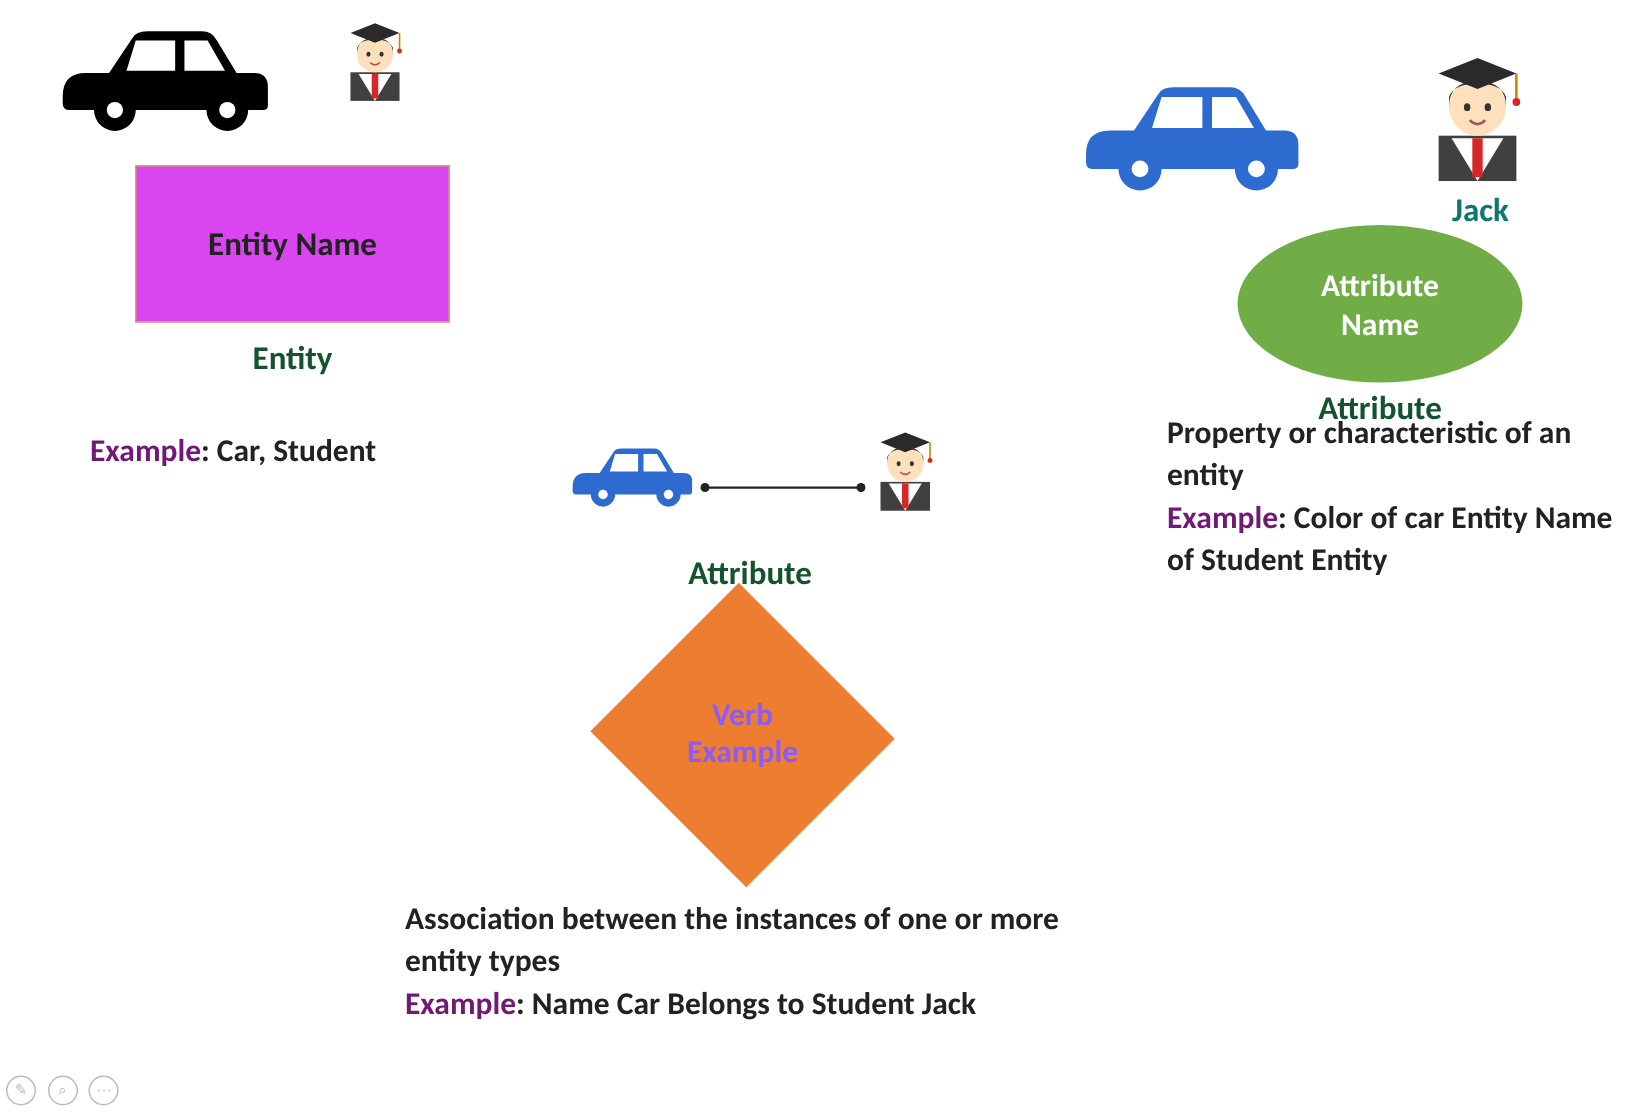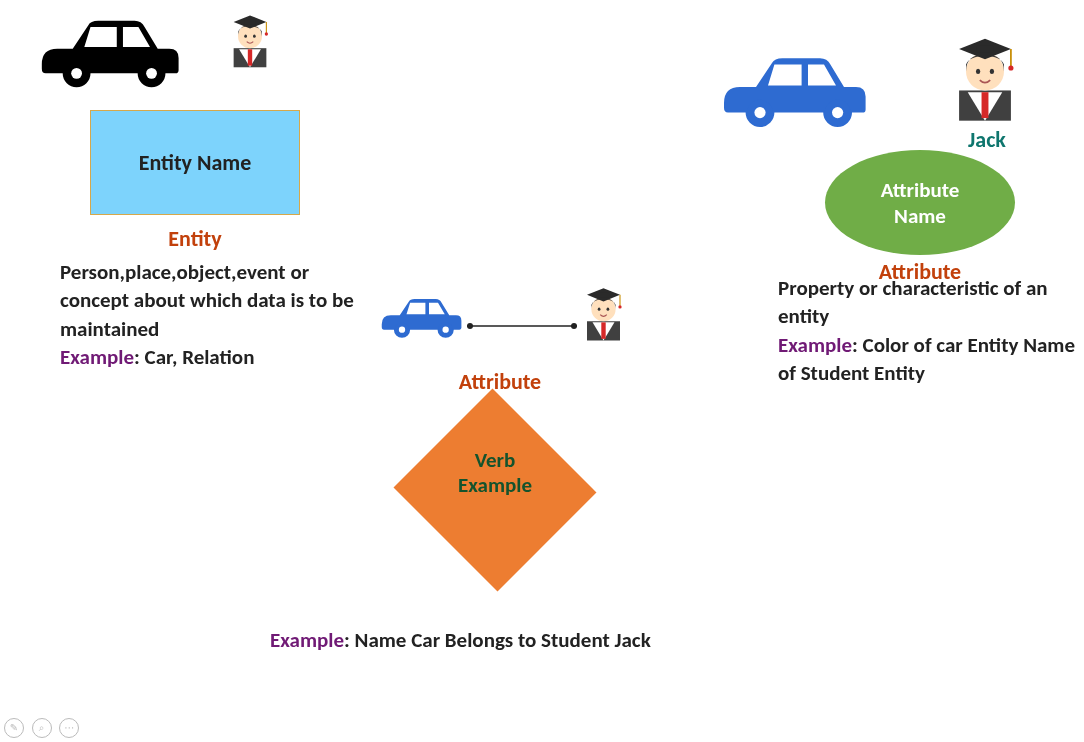--- a/index.html
+++ b/index.html
@@ -10,36 +10,36 @@
   font-family: Calibri, Arial, sans-serif;
   background: #fff;
   overflow: hidden;
 }
 .abs { position: absolute; }
 
 
 .entity-rect {
   width: 210px;
   height: 105px;
-  background: #7dd3fc;
+  background: #d946ef;
   border: 1px solid #d6a84a;
   display: flex;
   align-items: center;
   justify-content: center;
 }
 .entity-rect span {
   font-size: 22px;
   font-weight: bold;
   color: #222;
 }
 
 .section-title {
   font-size: 22px;
   font-weight: bold;
-  color: #c2410c;
+  color: #14532d;
   text-align: center;
 }
 
 .desc {
   font-size: 21px;
   font-weight: bold;
   color: #222;
   line-height: 1.35;
 }
 .example-label { color: #701a75; }
@@ -77,25 +77,25 @@
   height: 140px;
   background: #ed7d31;
   transform: rotate(45deg) scaleX(1.05);
   position: absolute;
   left: 30px;
   top: 0;
 }
 .diamond-text {
   position: absolute;
   width: 200px;
-  top: 28px;
+  top: 44px;
   text-align: center;
   font-size: 21px;
   font-weight: bold;
-  color: #14532d;
+  color: #8b5cf6;
   line-height: 1.2;
 }
 
 
 .toolbar-circle {
   width: 20px;
   height: 20px;
   border: 1px solid #bbb;
   border-radius: 50%;
   display: inline-flex;
@@ -141,22 +141,22 @@
   </svg>
 </div>
 
 <div class="abs entity-rect" style="left:90px; top:110px;">
   <span>Entity Name</span>
 </div>
 
 <div class="abs section-title" style="left:90px; top:225px; width:210px;">Entity</div>
 
 <div class="abs desc" style="left:60px; top:258px; width:300px;">
-  <span>Person,place,object,event or concept about which data is to be maintained</span><br>
-  <span class="example-label">Example</span><span>: Car, Relation</span>
+  <br>
+  <span class="example-label">Example</span><span>: Car, Student</span>
 </div>
 
 <div class="abs" style="left:375px; top:290px;">
   <svg width="90" height="55" viewBox="0 0 200 110">
     <path d="M15 70 Q15 50 35 50 L55 50 L75 20 Q78 14 88 14 L135 14 Q144 14 148 22 L165 50 L180 50 Q192 50 192 62 L192 78 Q192 82 188 82 L175 82 A18 18 0 0 1 139 82 L78 82 A18 18 0 0 1 42 82 L20 82 Q15 82 15 76 Z" fill="#2e6bd1"></path>
     <circle cx="60" cy="82" r="16" fill="#2e6bd1"></circle>
     <circle cx="60" cy="82" r="7" fill="#fff"></circle>
     <circle cx="157" cy="82" r="16" fill="#2e6bd1"></circle>
     <circle cx="157" cy="82" r="7" fill="#fff"></circle>
     <path d="M78 22 L70 48 L112 48 L112 22 Z M120 22 L120 48 L155 48 L140 22 Z" fill="#fff"></path>
@@ -191,21 +191,21 @@
 <div class="abs section-title" style="left:420px; top:368px; width:160px;">Attribute</div>
 
 <div class="abs diamond-wrap" style="left:395px; top:420px;">
   <div class="diamond"></div>
   <div class="diamond-text">
     <span>Verb</span><br><span>Example</span>
   </div>
 </div>
 
 <div class="abs desc" style="left:270px; top:598px; width:480px;">
-  <br>
+  <span>Association between the instances of one or more entity types</span><br>
   <span class="example-label">Example</span><span>: Name Car Belongs to Student Jack</span>
 </div>
 
 <div class="abs" style="left:712px; top:46px;">
   <svg width="160" height="90" viewBox="0 0 200 110">
     <path d="M15 70 Q15 50 35 50 L55 50 L75 20 Q78 14 88 14 L135 14 Q144 14 148 22 L165 50 L180 50 Q192 50 192 62 L192 78 Q192 82 188 82 L175 82 A18 18 0 0 1 139 82 L78 82 A18 18 0 0 1 42 82 L20 82 Q15 82 15 76 Z" fill="#2e6bd1"></path>
     <circle cx="60" cy="82" r="16" fill="#2e6bd1"></circle>
     <circle cx="60" cy="82" r="7" fill="#fff"></circle>
     <circle cx="157" cy="82" r="16" fill="#2e6bd1"></circle>
     <circle cx="157" cy="82" r="7" fill="#fff"></circle>

